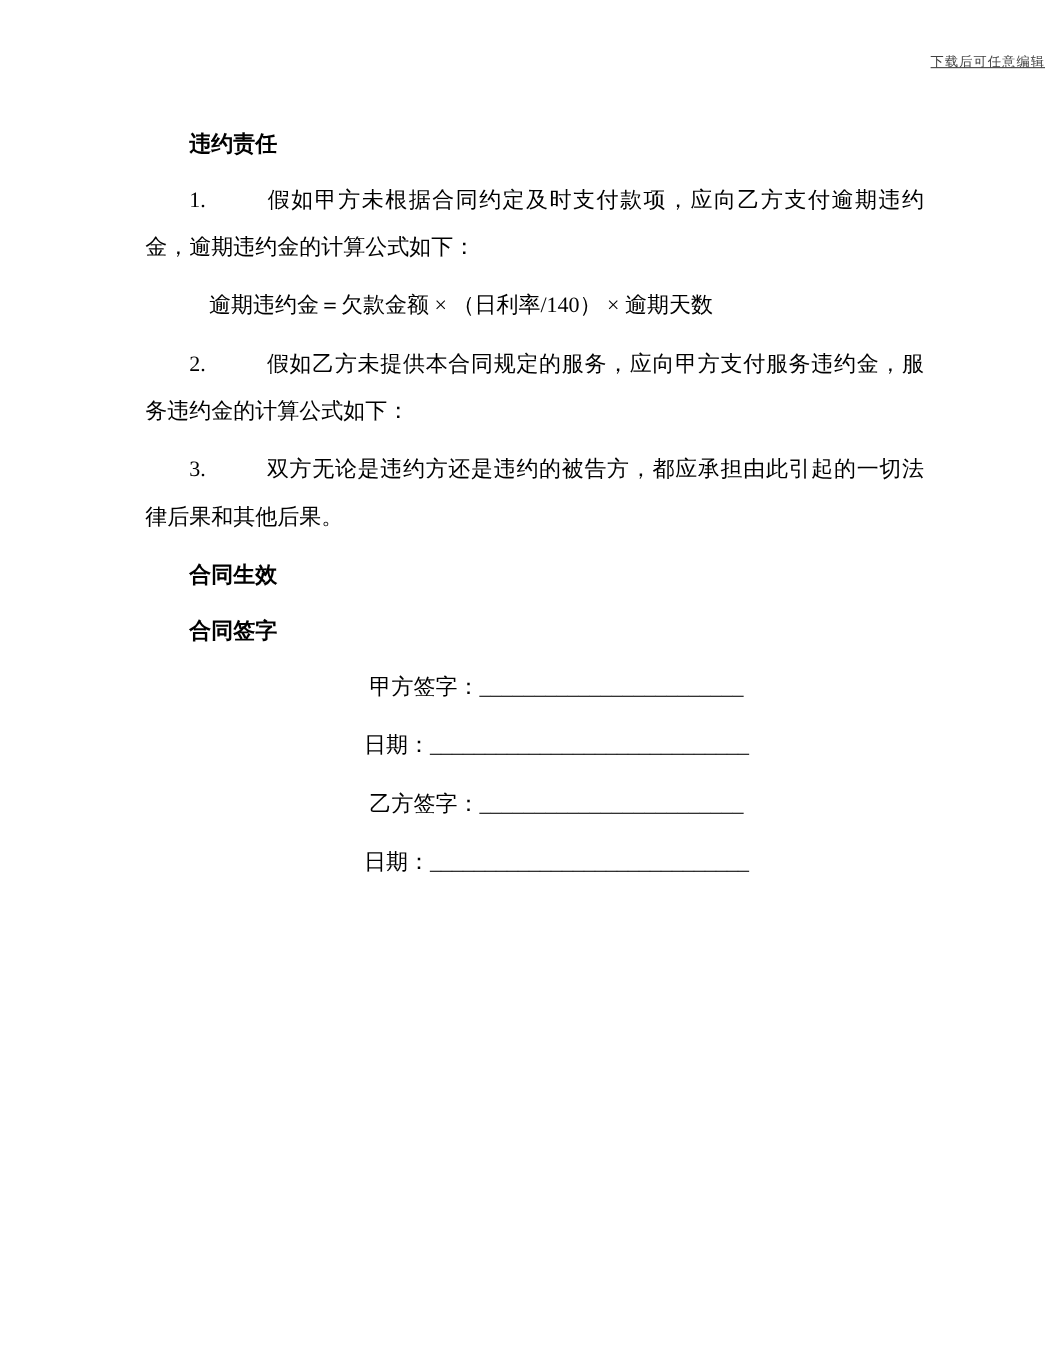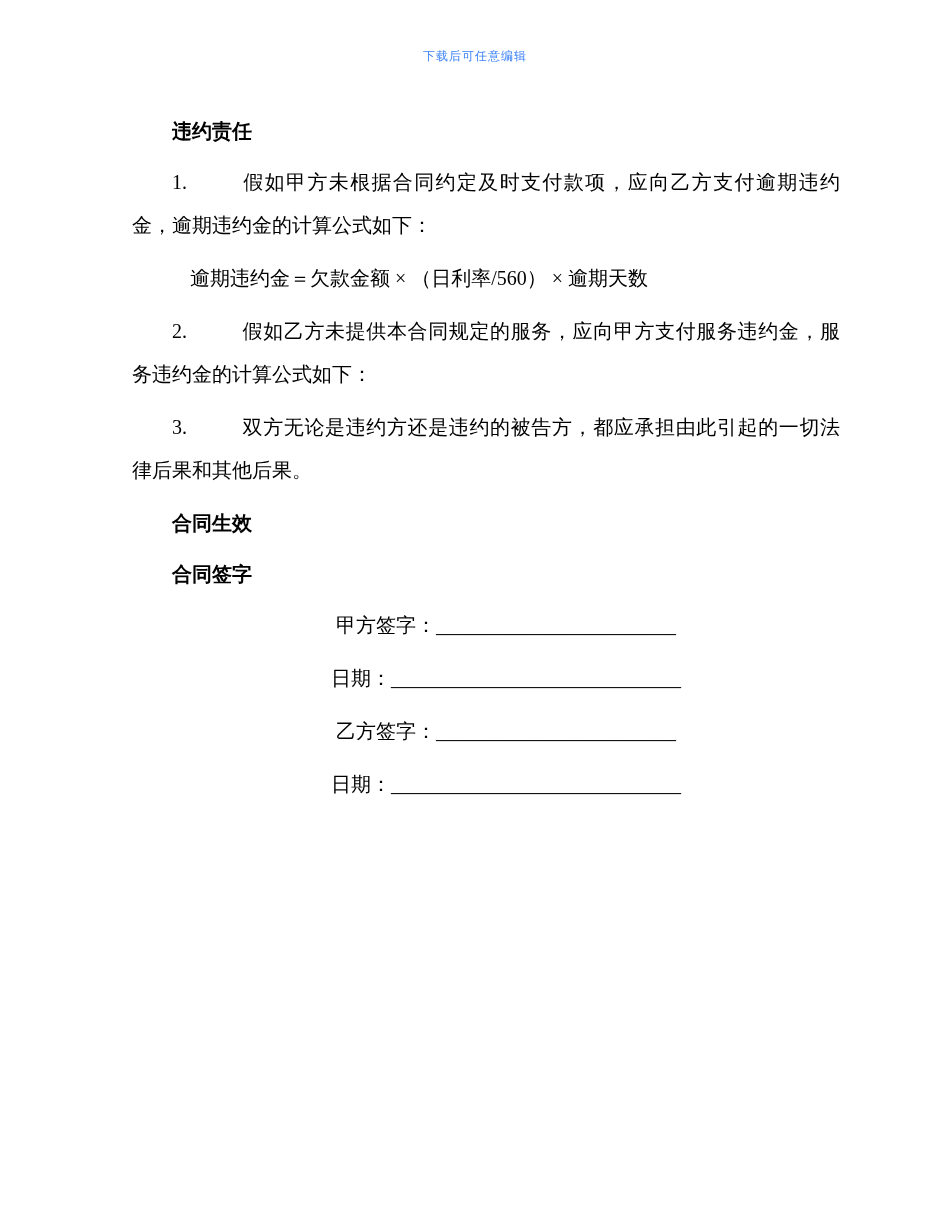--- a/index.html
+++ b/index.html
@@ -14,24 +14,25 @@
     background: #ffffff;
     font-family: "Liberation Serif", "DejaVu Serif", serif;
     color: #000000;
     overflow: hidden;
   }
   .watermark {
     position: absolute;
     top: 48px;
     left: 0;
     width: 100%;
-    text-align: center;
+    text-align: right;
     font-size: 12px;
     letter-spacing: 1px;
-    color: #3b82f6;
+    color: #404040;
+    text-decoration: underline;
   }
   .content {
     padding: 102px 110px 0 112px;
     font-size: 20px;
     line-height: 2.15;
     text-align: justify;
     margin-left: 20px;
   }
   .heading {
     font-weight: bold;
@@ -72,21 +73,21 @@
 <div class="page">
 
   <div class="watermark">下载后可任意编辑</div>
 
   <div class="content">
 
     <div class="heading">违约责任</div>
 
     <p class="numbered"><span class="num">1.</span><span>假如甲方未根据合同约定及时支付款项，应向乙方支付逾期违约金，逾期违约金的计算公式如下：</span></p>
 
-    <p class="formula">逾期违约金＝欠款金额 × （日利率/560） × 逾期天数</p>
+    <p class="formula">逾期违约金＝欠款金额 × （日利率/140） × 逾期天数</p>
 
     <p class="numbered"><span class="num">2.</span><span>假如乙方未提供本合同规定的服务，应向甲方支付服务违约金，服务违约金的计算公式如下：</span></p>
 
 
     <p class="numbered"><span class="num">3.</span><span>双方无论是违约方还是违约的被告方，都应承担由此引起的一切法律后果和其他后果。</span></p>
 
     <div class="heading">合同生效</div>
 
 
     <div class="heading">合同签字</div>

